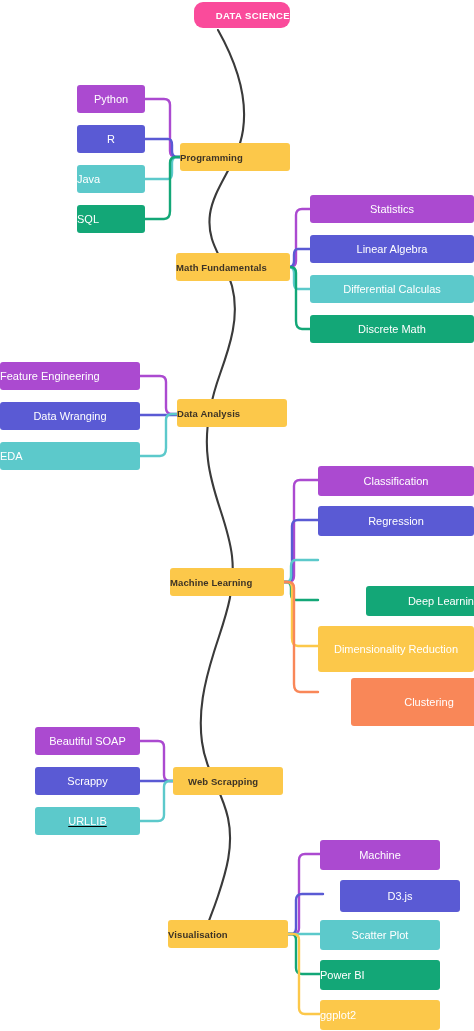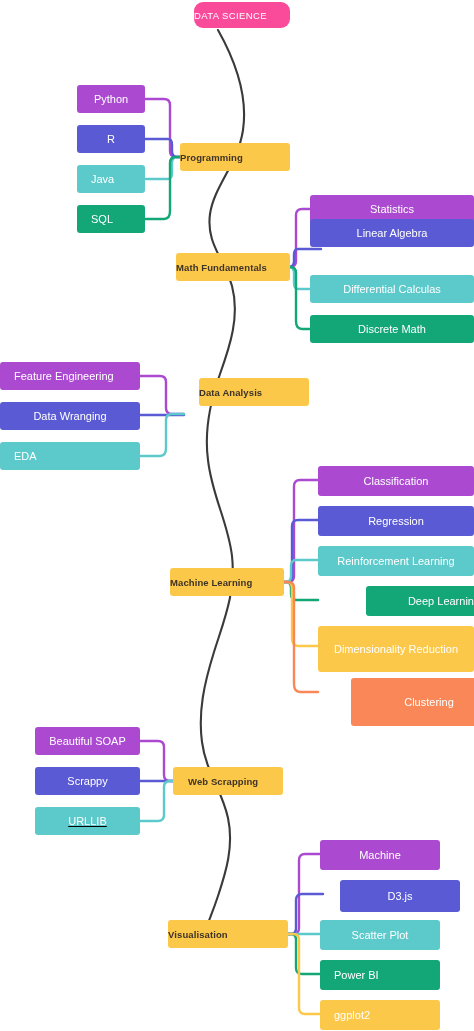--- a/index.html
+++ b/index.html
@@ -30,23 +30,23 @@
 
   
   .root-node{
     background:#fa4b9b;
     border-radius:9px;
     justify-content:center;
   }
   .root-node span{
     color:#ffffff;
     font-size:9.5px;
-    font-weight:normal;
+    font-weight:bold;
     letter-spacing:.4px;
-    text-align:left;
+    text-align:right;
   }
 
   
   .main-node{
     background:#fcc84a;
     border-radius:3px;
     justify-content:center;
   }
   .main-node span{
     color:#3d3326;
@@ -59,21 +59,21 @@
   
   .leaf{border-radius:3px;}
   .leaf span{
     color:#ffffff;
     font-size:11px;
     font-weight:400;
     line-height:1.12;
   }
   .leaf.c-center{justify-content:center;}
   .leaf.c-center span{text-align:center;}
-  .leaf.c-left span{text-align:left;padding-left:14px;}
+  .leaf.c-left span{text-align:left;padding-left:0;}
 
   .cl-purple{background:#ab4ad0;}
   .cl-indigo{background:#5a5ad4;}
   .cl-teal  {background:#5cc9cb;}
   .cl-green {background:#13a777;}
   .cl-yellow{background:#fcc84a;}
   .cl-orange{background:#f98758;}
 </style>
 </head>
 <body>
@@ -124,37 +124,37 @@
     <path d="M35,134 H16 Q10,134 10,126 V78 Q10,72 4,72 H0" fill="none" stroke="#13a777" stroke-width="2.4" stroke-linecap="round"></path>
   </svg>
 
   <div class="node main-node" style="left:176px;top:253px;width:114px;height:28px;">
     <span>Math Fundamentals</span>
   </div>
 
   <div class="node leaf cl-purple c-center" style="left:310px;top:195px;width:164px;height:28px;">
     <span>Statistics</span>
   </div>
-  <div class="node leaf cl-indigo c-center" style="left:310px;top:219px;width:164px;height:28px;">
+  <div class="node leaf cl-indigo c-center" style="left:310px;top:235px;width:164px;height:28px;">
     <span>Linear Algebra</span>
   </div>
   <div class="node leaf cl-teal c-center" style="left:310px;top:275px;width:164px;height:28px;">
     <span>Differential Calculas</span>
   </div>
   <div class="node leaf cl-green c-center" style="left:310px;top:315px;width:164px;height:28px;">
     <span>Discrete Math</span>
   </div>
 
   <svg class="conn" style="left:136px;top:362px;width:50px;height:110px;" viewBox="0 0 50 110">
     <path d="M4,14 H24 Q30,14 30,20 V46 Q30,52 36,52 H48" fill="none" stroke="#ab4ad0" stroke-width="2.4" stroke-linecap="round"></path>
     <path d="M4,53 H36 Q42,53 44,53 H48" fill="none" stroke="#5a5ad4" stroke-width="2.4" stroke-linecap="round"></path>
     <path d="M4,94 H24 Q30,94 30,86 V58 Q30,52 36,52 H48" fill="none" stroke="#5cc9cb" stroke-width="2.4" stroke-linecap="round"></path>
   </svg>
 
-  <div class="node main-node" style="left:177px;top:378px;width:110px;height:28px;margin-left:22px;">
+  <div class="node main-node" style="left:177px;top:399px;width:110px;height:28px;">
     <span>Data Analysis</span>
   </div>
 
   <div class="node leaf cl-purple c-left" style="left:0px;top:362px;width:140px;height:28px;">
     <span>Feature Engineering</span>
   </div>
   <div class="node leaf cl-indigo c-center" style="left:0px;top:402px;width:140px;height:28px;">
     <span>Data Wranging</span>
   </div>
   <div class="node leaf cl-teal c-left" style="left:0px;top:442px;width:140px;height:28px;">
@@ -173,23 +173,20 @@
   <div class="node main-node" style="left:170px;top:568px;width:114px;height:28px;">
     <span>Machine Learning</span>
   </div>
 
   <div class="node leaf cl-purple c-center" style="left:318px;top:466px;width:156px;height:30px;">
     <span>Classification</span>
   </div>
   <div class="node leaf cl-indigo c-center" style="left:318px;top:506px;width:156px;height:30px;">
     <span>Regression</span>
   </div>
-  <div class="node leaf cl-teal c-center" style="left:318px;top:546px;width:156px;height:30px;">
-    <span>Reinforcement Learning</span>
-  </div>
   <div class="node leaf cl-green c-center" style="left:318px;top:586px;width:156px;height:30px;margin-left:48px;">
     <span>Deep Learning</span>
   </div>
   <div class="node leaf cl-yellow c-center" style="left:318px;top:626px;width:156px;height:46px;">
     <span>Dimensionality Reduction</span>
   </div>
   <div class="node leaf cl-orange c-center" style="left:318px;top:678px;width:156px;height:48px;margin-left:33px;">
     <span>Clustering</span>
   </div>
 

